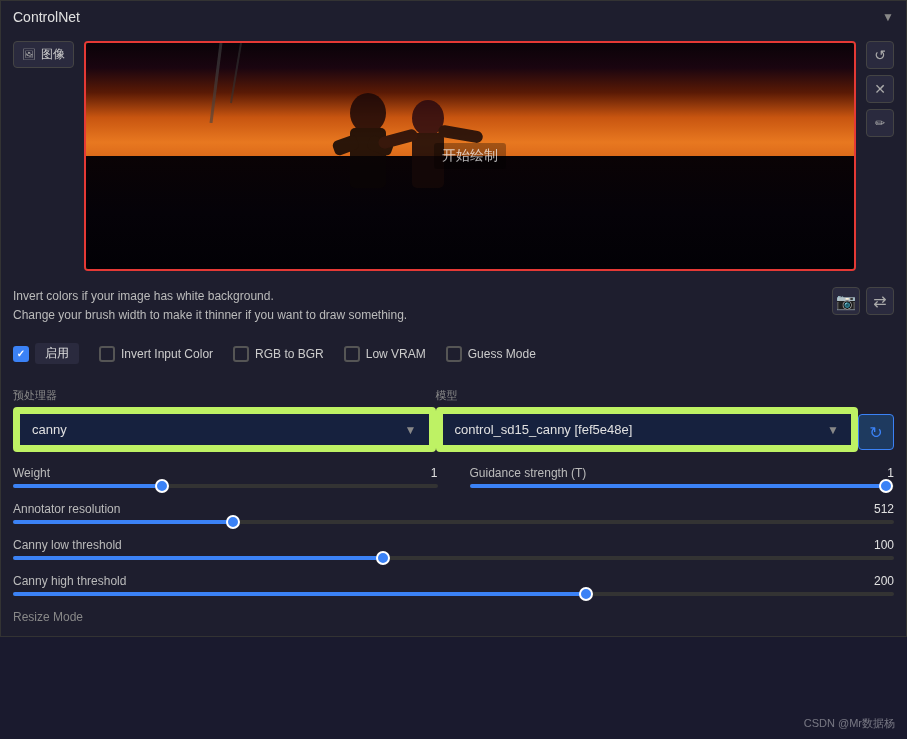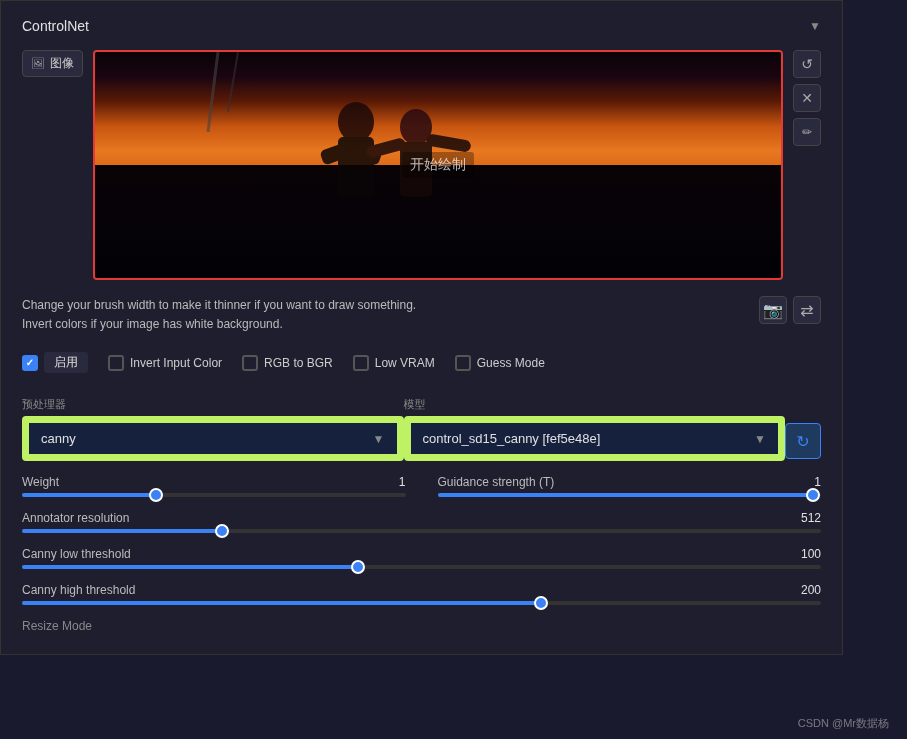--- a/index.html
+++ b/index.html
@@ -9,22 +9,22 @@
       color: #ccc;
       font-size: 13px;
       width: 907px;
       min-height: 739px;
     }
 
     .controlnet-panel {
       background: #1e1e2e;
       border: 1px solid #333;
       margin: 0;
-      padding: 9px;
-      width: 843px;
+      padding: 0;
+      width: 907px;
     }
 
     .panel-header {
       display: flex;
       align-items: center;
       justify-content: space-between;
       padding: 8px 12px;
       background: #1e1e2e;
     }
 
@@ -329,21 +329,21 @@
       margin-bottom: 4px;
     }
 
     .full-slider-row {
       margin-bottom: 14px;
     }
 
     .watermark {
       position: fixed;
       bottom: 8px;
-      right: 18px;
+      right: 12px;
       color: rgba(255,255,255,0.4);
       font-size: 11px;
     }
   </style>
 </head>
 <body>
 
 <div class="controlnet-panel">
 
   <div class="panel-header">
@@ -396,22 +396,22 @@
           <span>✕</span>
         </div>
         <div class="icon-btn">
           <span style="font-size:12px;">✏</span>
         </div>
       </div>
     </div>
 
     <div class="description-area">
       <div class="description-text">
+        <div>Invert colors if your image has white background.</div>
         <div>Change your brush width to make it thinner if you want to draw something.</div>
-        <div>Invert colors if your image has white background.</div>
       </div>
       <div class="desc-icons">
         <div class="icon-btn" style="font-size:16px;">📷</div>
         <div class="icon-btn" style="font-size:16px;">⇄</div>
       </div>
     </div>
 
     <div class="options-row">
       <div class="option-item">
         <div class="checkbox-enabled"></div>

